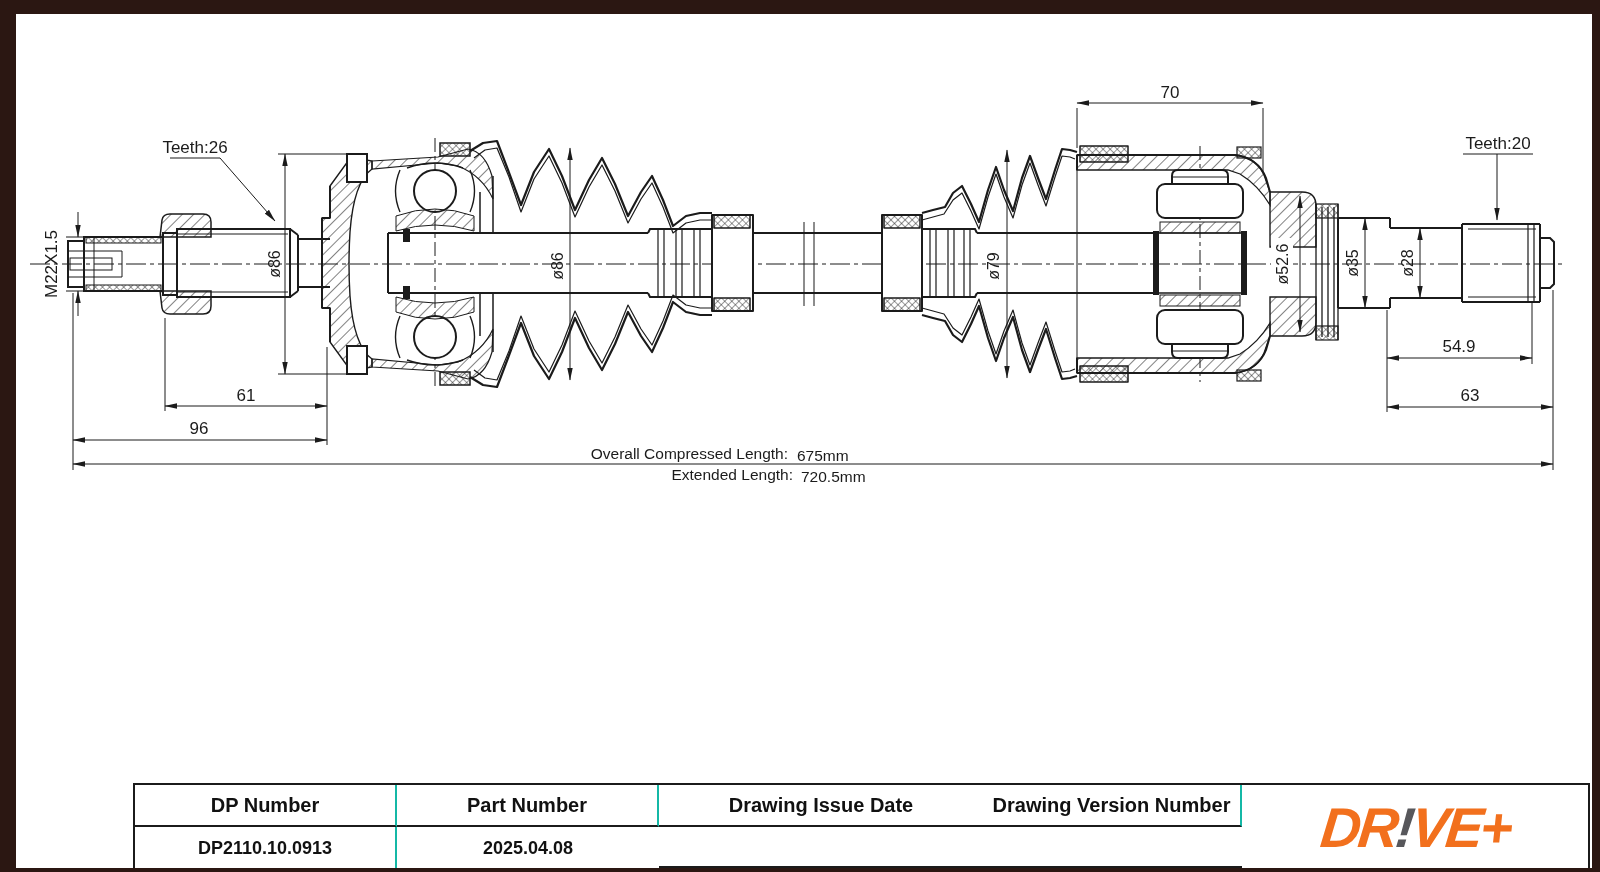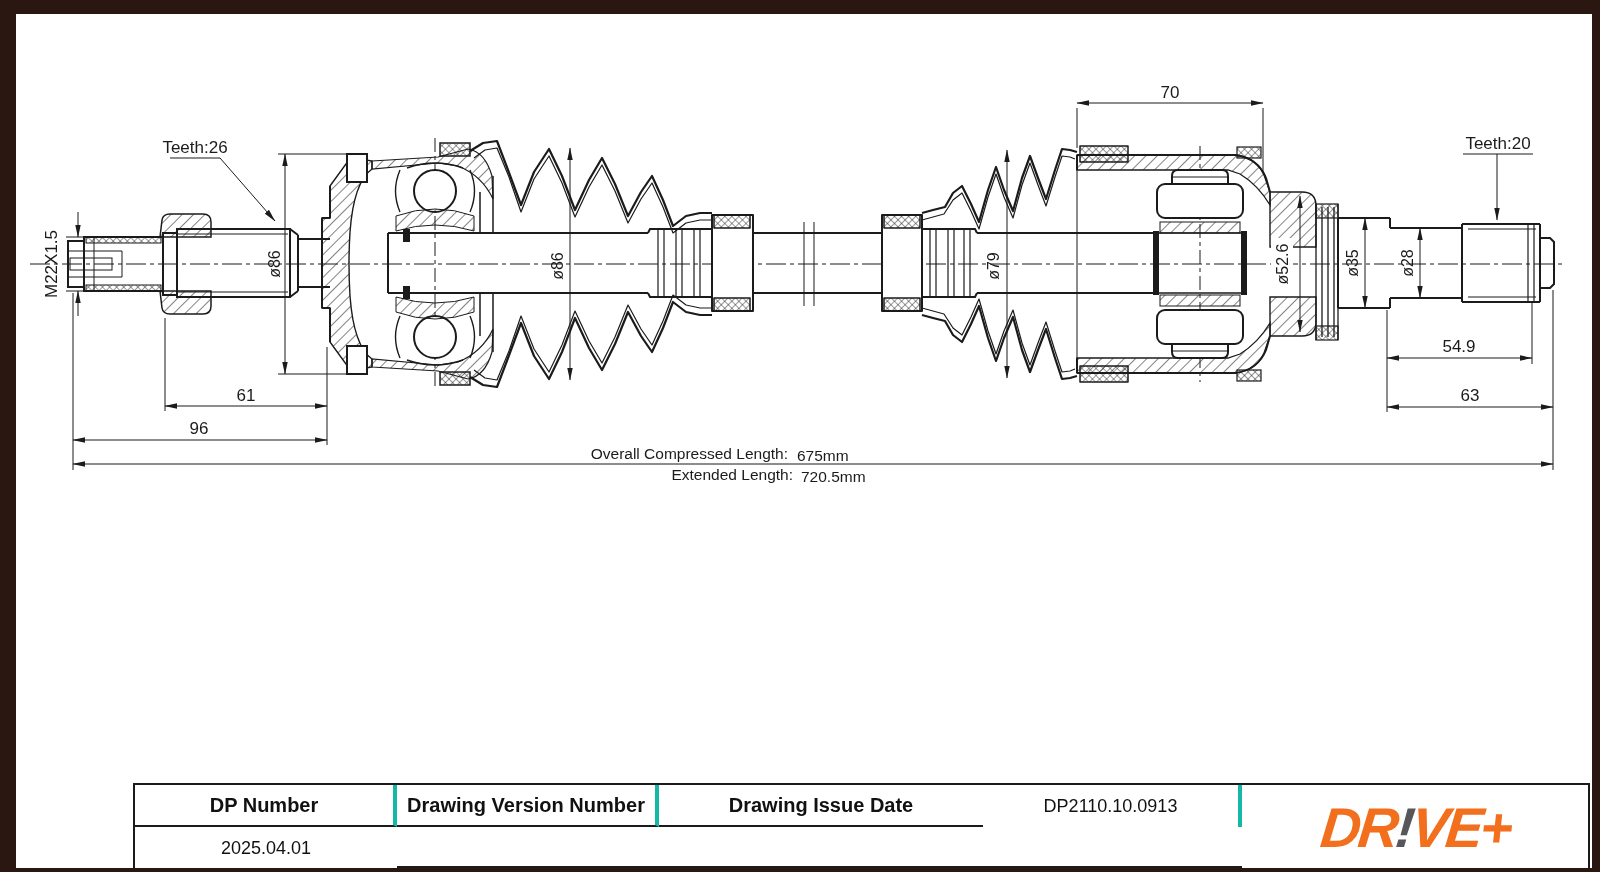--- a/index.html
+++ b/index.html
@@ -15,26 +15,26 @@
   svg.drawing{position:absolute;left:0;top:0;}
   svg text{font-family:"Liberation Sans", sans-serif;fill:#1b1b1b;}
 
   .titleblock{
     position:absolute;left:133px;top:783px;width:1457px;height:85px;
     display:grid;grid-template-columns:262px 262px 324px 259px 1fr;
     grid-template-rows:42px 43px;
     border:2px solid #1b1b1b;box-sizing:border-box;background:#fff;
   }
   .tb-cell{
-    border-right:4px solid #14b8a6;border-bottom:2px solid #1b1b1b;
+    border-right:2px solid #14b8a6;border-bottom:2px solid #1b1b1b;
     display:flex;align-items:center;justify-content:center;
     color:#111;box-sizing:border-box;background:#fff;
   }
   .tb-head{font-weight:bold;font-size:20px;}
-  .tb-val{font-size:18px;}
+  .tb-val{font-size:18px;font-weight:bold;}
   .tb-cell.last{border-right:none;}
   .tb-cell.bottomrow{border-bottom:none;}
   .logo-cell{
     grid-column:5;grid-row:1 / span 2;border-bottom:none;border-right:none;
     display:flex;align-items:center;justify-content:center;
   }
   .logo{
     font-weight:bold;font-style:italic;font-size:56px;letter-spacing:-3px;
     transform:skewX(-6deg);white-space:nowrap;line-height:1;
   }
@@ -273,28 +273,29 @@
         <text x="788" y="459" text-anchor="end">Overall Compressed Length:</text>
         <text x="797" y="461" text-anchor="start">675mm</text>
         <text x="793" y="480" text-anchor="end">Extended Length:</text>
         <text x="801" y="482" text-anchor="start">720.5mm</text>
       </g>
     </g>
   </svg>
 
   <div class="titleblock">
     <div class="tb-cell tb-head">DP Number</div>
+    <div class="tb-cell tb-head">Part Number</div>
+    <div class="tb-cell tb-head last">Drawing Issue Date</div>
     <div class="tb-cell tb-head">Drawing Version Number</div>
-    <div class="tb-cell tb-head last">Drawing Issue Date</div>
     <div class="logo-cell tb-cell">
       <div class="logo">
         <span class="o">DR</span><span class="g">!</span><span class="o">VE+</span>
       </div>
     </div>
     <div class="tb-cell tb-val bottomrow">DP2110.10.0913</div>
-    <div class="tb-cell tb-val bottomrow last">2025.04.01</div>
+    <div class="tb-cell tb-val bottomrow last">2025.04.08</div>
   </div>
 
   <div class="pborder pb-left"></div>
   <div class="pborder pb-top"></div>
   <div class="pborder pb-right"></div>
   <div class="pborder pb-bottom"></div>
 </div>
 
 </body></html>

